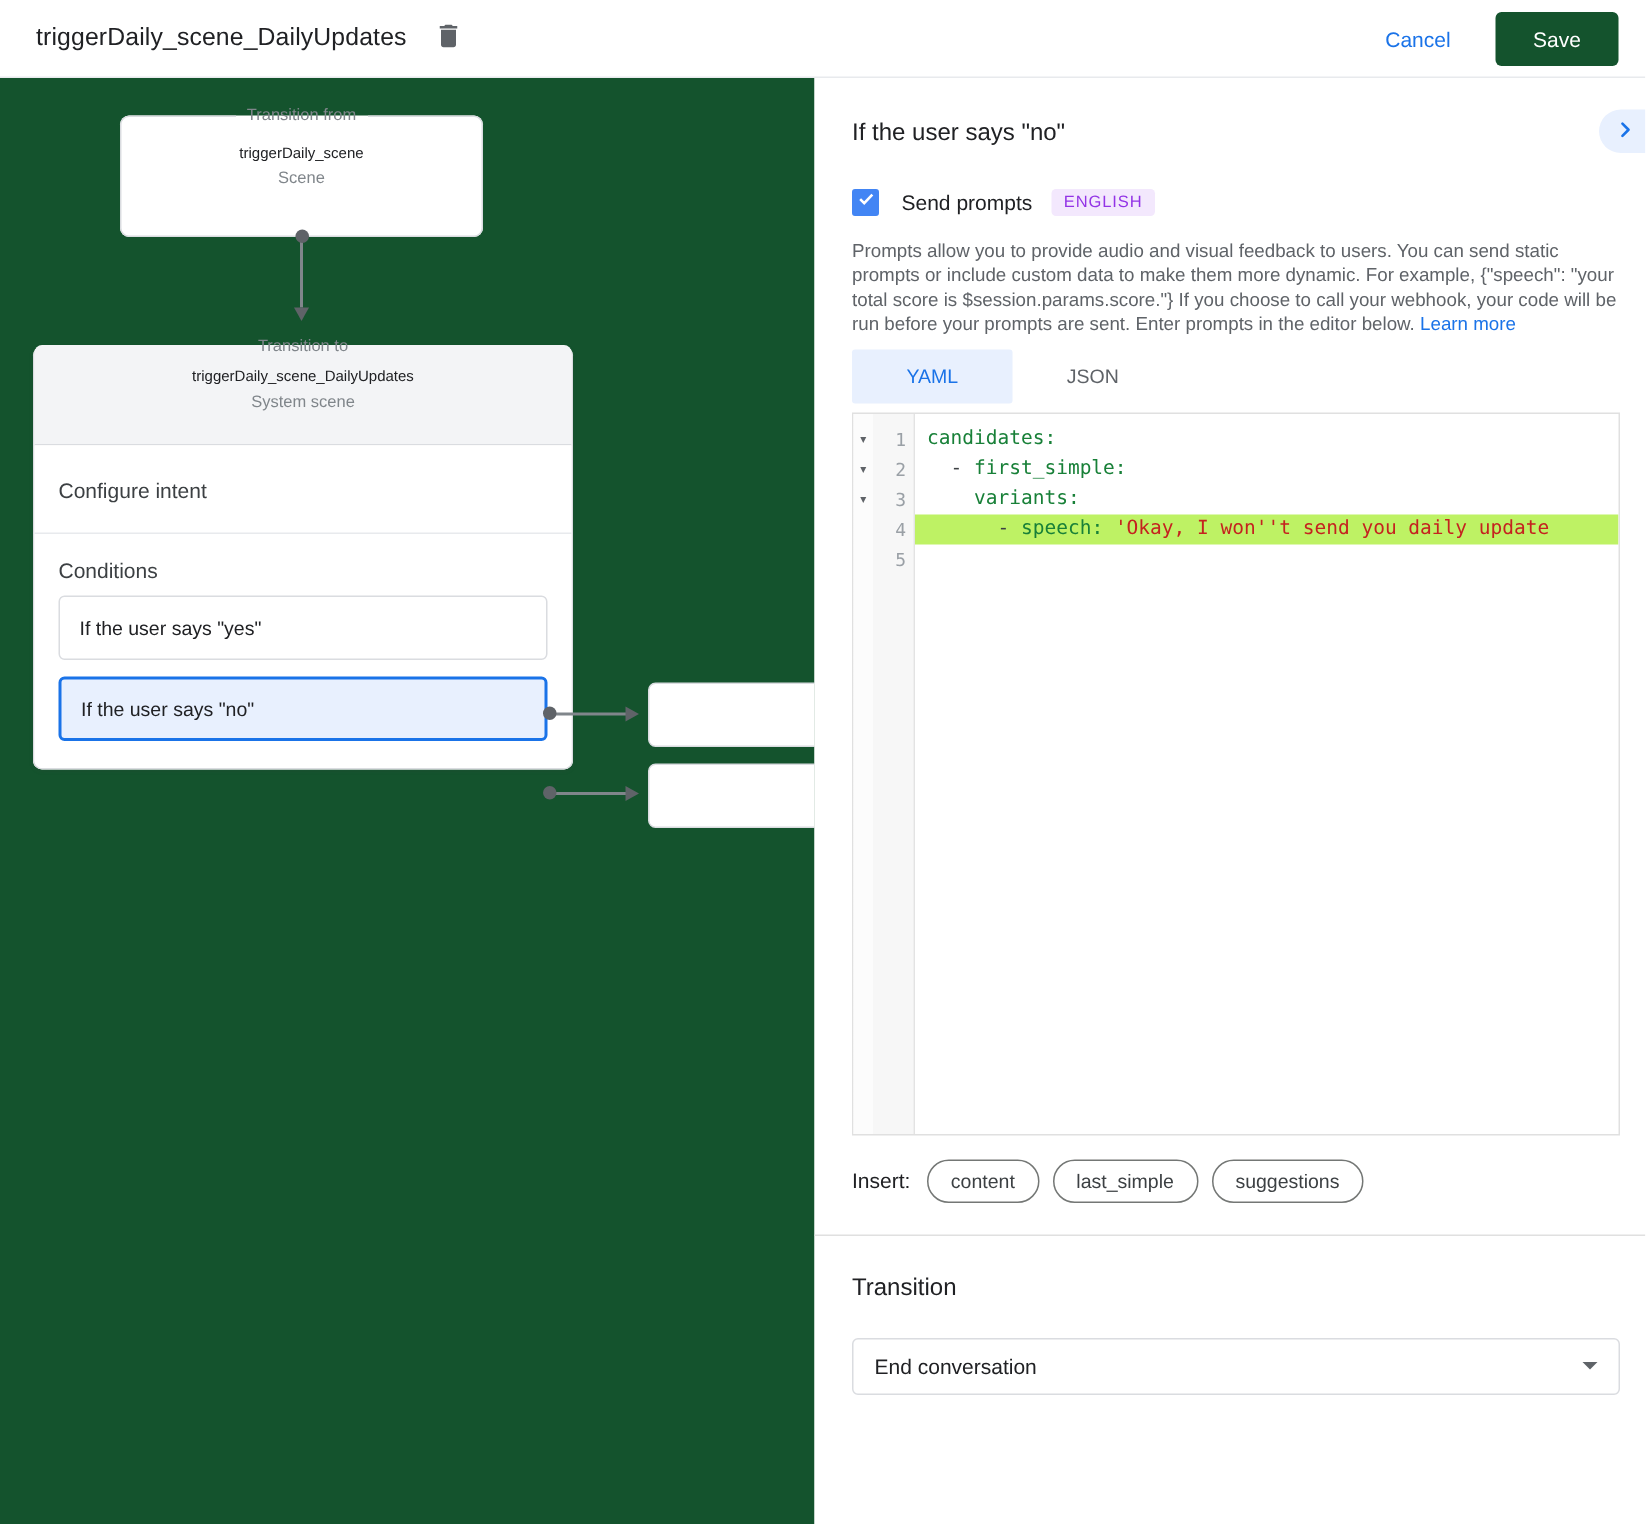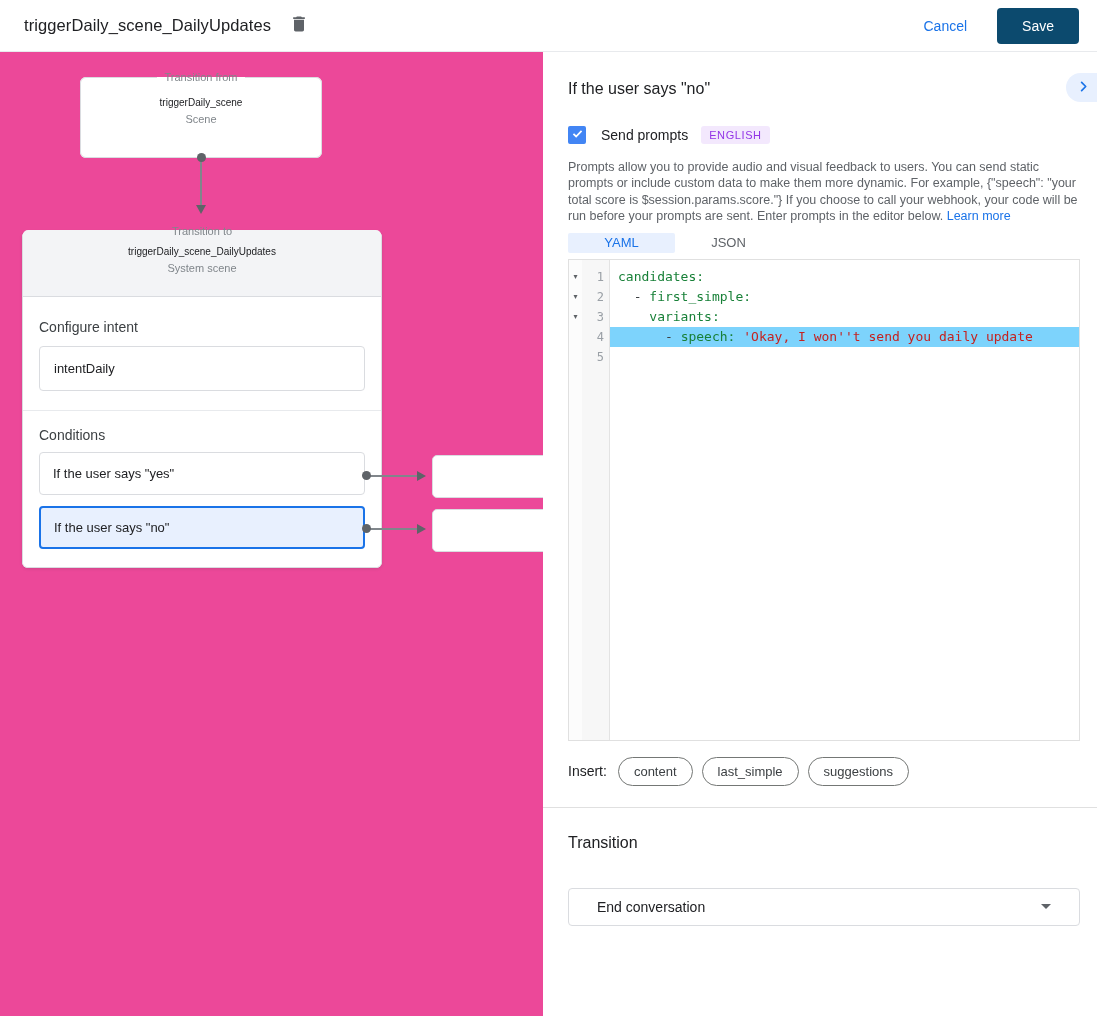--- a/index.html
+++ b/index.html
@@ -9,26 +9,26 @@
 
   
   .topbar { position:absolute; top:0; left:0; right:0; height:52px; background:#fff;
             border-bottom:1px solid #e8eaed; display:flex; align-items:center;
             padding:0 18px 0 24px; z-index:6; }
   .page-title { font-size:16.5px; font-weight:500; letter-spacing:.1px; color:#202124; }
   .trash-btn { margin-left:18px; background:none; border:none; cursor:pointer; display:flex; align-items:center; }
   .tb-spacer { flex:1; }
   .cancel-btn { color:#1a73e8; font-size:14px; font-weight:500; background:none; border:none;
                 margin-right:30px; cursor:pointer; }
-  .save-btn { background:#0c4a6e; color:#fff; font-size:14px; font-weight:500; border:none;
+  .save-btn { background:#14532d; color:#fff; font-size:14px; font-weight:500; border:none;
               border-radius:4px; height:36px; padding:0 25px; cursor:pointer; }
 
   
   .canvas { position:absolute; top:52px; left:0; width:543px; height:964px;
-            background:#ec4899; overflow:hidden; }
+            background:#14532d; overflow:hidden; }
   fieldset { border:1px solid #dadce0; border-radius:6px; background:#fff; }
   legend { margin:0 auto; padding:0 8px; font-size:11px; color:#80868b; text-align:center;
            position:relative; z-index:2; }
   .from-box { position:absolute; left:80px; top:19px; width:242px; height:87px; }
   .node-name { text-align:center; font-size:10px; color:#202124; margin-top:14px; }
   .node-type { text-align:center; font-size:11px; color:#80868b; margin-top:5px; }
 
   .to-box { position:absolute; left:22px; top:173px; width:360px; padding:0;
             box-shadow:0 1px 3px rgba(60,64,67,.18); }
   .to-header { background:#f3f4f6; border-bottom:1px solid #dadce0; border-radius:5px 5px 0 0;
@@ -66,49 +66,49 @@
   .cbx { width:18px; height:18px; border:2px solid #5f6368; border-radius:2px; background:#fff;
          cursor:pointer; flex:0 0 18px; }
   .cbx.checked { background:#4285f4; border-color:#4285f4; display:flex; align-items:center; justify-content:center; }
   .check-label { margin-left:15px; font-size:14px; font-weight:500; color:#202124; cursor:pointer; }
   .lang-badge { margin-left:13px; background:#f3e8fd; color:#9334e6; font-size:11px; font-weight:500;
                 letter-spacing:.6px; padding:3px 8px; border-radius:3px; }
   .desc { margin-top:14px; width:512px; font-size:12.5px; line-height:16.4px; color:#5f6368; }
   .link { color:#1a73e8; text-decoration:none; cursor:pointer; }
 
   .tabs { margin-top:8px; display:flex; }
-  .tab { width:107px; height:20px; display:flex; align-items:center; justify-content:center;
+  .tab { width:107px; height:36px; display:flex; align-items:center; justify-content:center;
          font-size:13px; font-weight:500; color:#5f6368; background:transparent; border:none; cursor:pointer; }
   .tab.active { background:#e8f0fe; color:#1a73e8; border-radius:2px; }
 
   .editor { margin-top:6px; width:512px; height:482px; border:1px solid #e0e0e0; display:flex;
             background:#fff; font-family:"DejaVu Sans Mono", monospace; }
   .gutter { width:41px; flex:0 0 41px; border-right:1px solid #e3e3e3; padding-top:7px;
             background:linear-gradient(to right, #fcfcfc 13px, #f7f7f7 13px); }
   .grow { display:flex; align-items:center; height:20px; }
   .fold { width:13px; font-size:8px; color:#5f6368; text-align:center; cursor:pointer;
           font-family:"Liberation Sans", sans-serif; }
   .lnum { flex:1; text-align:right; padding-right:5px; font-size:12px; color:#9aa0a6; }
   .codecol { flex:1; padding-top:7px; overflow:hidden; }
   .crow { height:20px; line-height:20px; white-space:pre; font-size:13px; padding-left:8px; }
-  .crow.hl { background:#7dd3fc; }
+  .crow.hl { background:#bef264; }
   .tk-key { color:#188038; }
   .tk-str { color:#c5221f; }
   .tk-plain { color:#3c4043; }
 
   .insert-row { margin-top:16px; display:flex; align-items:center; }
   .insert-label { font-size:14px; color:#202124; margin-right:11px; }
   .chip { border:1px solid #747775; border-radius:15px; background:#fff; height:29px;
           padding:0 15px; font-size:13px; color:#3c4043; margin-right:9px; cursor:pointer; }
 
   .panel-divider { border:none; border-top:1px solid #e0e0e0; margin:21px -17px 0 -25px; }
   .transition-title { margin-top:26px; font-size:16px; font-weight:400; height:20px; }
   .desc2 { margin-top:9px; width:512px; font-size:12.5px; line-height:16.4px; color:#5f6368; }
-  .select { margin-top:34px; width:512px; height:38px; border:1px solid #dadce0; border-radius:4px;
-            display:flex; align-items:center; justify-content:space-between; padding:0 28px;
+  .select { margin-top:22px; width:512px; height:38px; border:1px solid #dadce0; border-radius:4px;
+            display:flex; align-items:center; justify-content:space-between; padding:0 14px;
             font-size:14px; color:#202124; background:#fff; cursor:pointer; }
   .caret-down { width:0; height:0; border-left:5px solid transparent; border-right:5px solid transparent;
                 border-top:5px solid #5f6368; }
 </style>
 </head>
 <body>
 
 <div class="app">
 
   <div class="topbar">
@@ -138,21 +138,20 @@
     <div class="arrow-down" style="left:196px; top:153px;"></div>
 
     <fieldset class="to-box">
       <legend>Transition to</legend>
       <div class="to-header">
         <div class="node-name" style="margin-top:0;">triggerDaily_scene_DailyUpdates</div>
         <div class="node-type">System scene</div>
       </div>
       <div class="to-body">
         <div class="section-label">Configure intent</div>
-        <div class="intent-field">intentDaily</div>
         <hr class="inner-divider">
         <div class="section-label cond-label">Conditions</div>
         <div class="condition">If the user says "yes"</div>
         <div class="condition selected">If the user says "no"</div>
       </div>
     </fieldset>
 
     <div class="dot" style="left:362px; top:419px;"></div>
     <div class="hline" style="left:366px; top:423px; width:52px;"></div>
     <div class="arrow-right" style="left:417px; top:419px;"></div>

